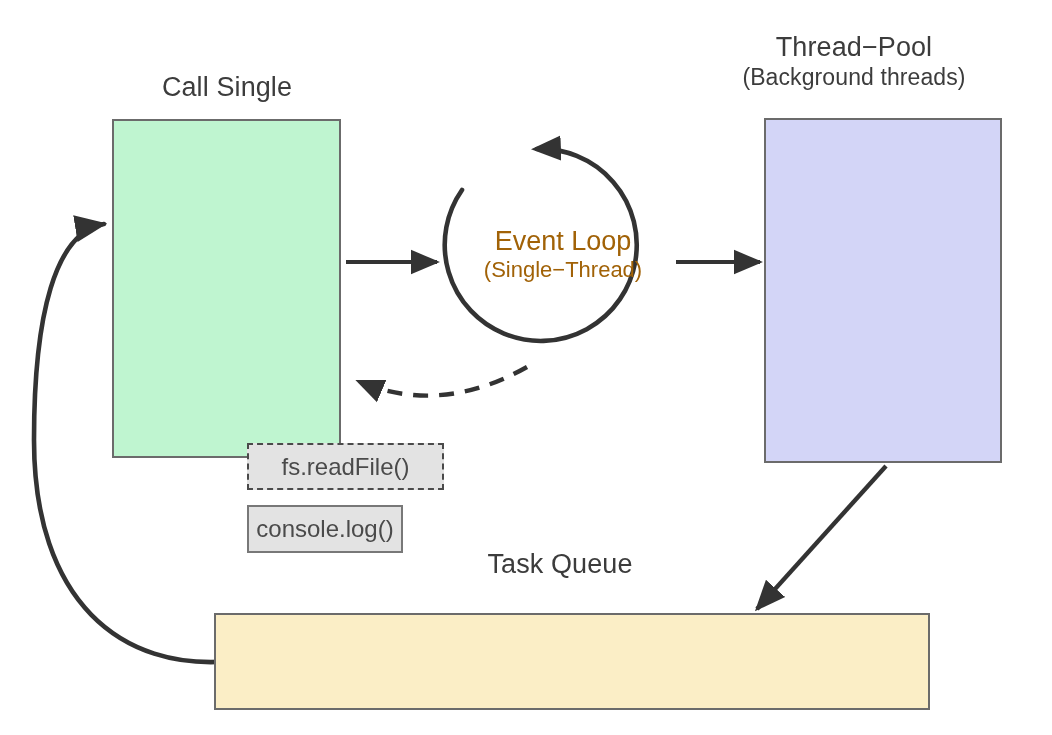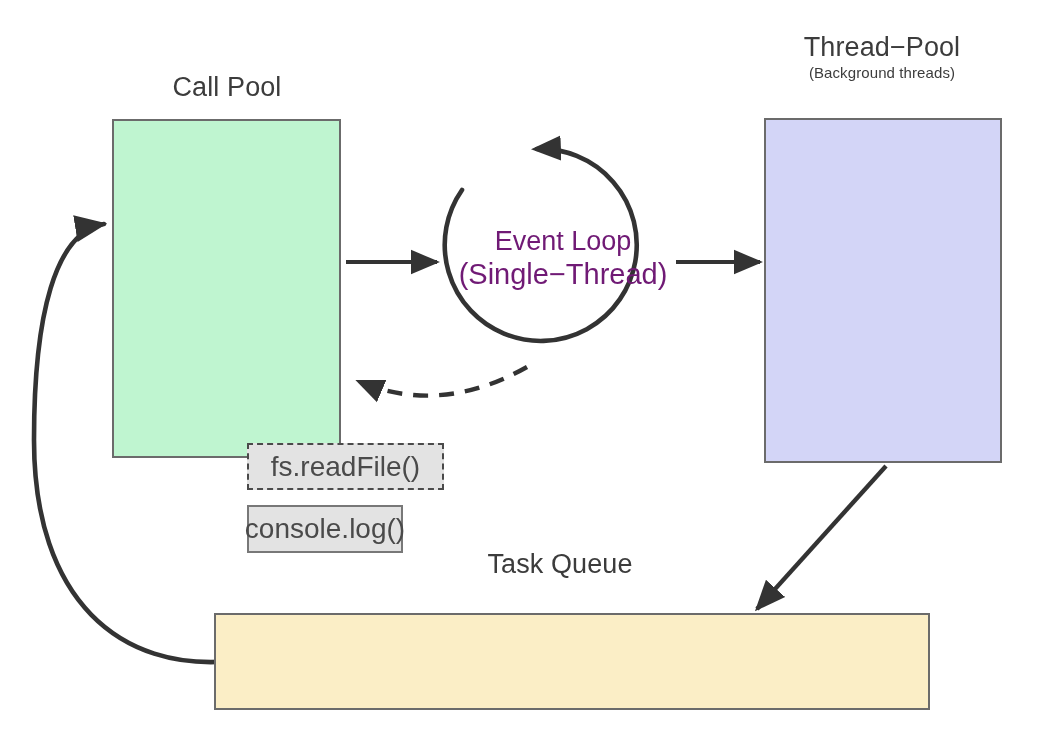--- a/index.html
+++ b/index.html
@@ -35,30 +35,30 @@
     position: absolute;
     text-align: center;
     font-size: 27px;
     font-weight: 400;
     color: #3c3c3c;
     letter-spacing: 0.1px;
     white-space: nowrap;
   }
   .title .sub {
     display: block;
-    font-size: 15px;
+    font-size: 23px;
     line-height: 1.18;
   }
   #title-call-stack {
     left: 112px;
     top: 72px;
     width: 230px;
   }
   #title-thread-pool {
-    left: 742px;
+    left: 714px;
     top: 32px;
     width: 280px;
     line-height: 1.18;
   }
   #title-task-queue {
     left: 440px;
     top: 549px;
     width: 240px;
   }
 
@@ -91,21 +91,21 @@
   }
 
   
   .frame {
     position: absolute;
     box-sizing: border-box;
     background: #e3e3e3;
     display: flex;
     align-items: center;
     justify-content: center;
-    font-size: 28px;
+    font-size: 24px;
     color: #4a4a4a;
     white-space: nowrap;
   }
   .frame.dashed { border: 2px dashed #4a4a4a; }
   .frame.solid  { border: 2px solid  #787878; }
 
   #frame-cs-readfile {
     left: 133px;
     top: 322px;
     width: 197px;
@@ -119,27 +119,27 @@
   }
 
   
   #event-loop-label {
     position: absolute;
     left: 443px;
     top: 225px;
     width: 240px;
     text-align: center;
     font-size: 27px;
-    color: #701a75;
+    color: #a16207;
     line-height: 1.2;
     white-space: nowrap;
   }
   #event-loop-label .sub {
     display: block;
-    font-size: 29px;
+    font-size: 22px;
   }
 </style>
 </head>
 <body>
 
 <div id="diagram-root">
 
   <svg class="svg-layer" viewBox="0 0 1052 735">
     <defs>
       <marker id="arrow-solid" viewBox="0 0 10 10" refX="9" refY="5" markerWidth="7" markerHeight="7" orient="auto-start-reverse">
@@ -162,21 +162,21 @@
 
     <path d="M 527 367 Q 440 416 358 381" fill="none" stroke="#333333" stroke-width="4.4" stroke-dasharray="15 11" stroke-linecap="butt" marker-end="url(#arrow-dashed)"></path>
 
     <path d="M 886 466 L 757 609" fill="none" stroke="#333333" stroke-width="4.4" marker-end="url(#arrow-solid)"></path>
 
     <path d="M 233 661
              C 120 672 34 600 34 440
              C 34 315 55 232 104 224" fill="none" stroke="#333333" stroke-width="4.6" stroke-linecap="round" marker-end="url(#arrow-solid)"></path>
   </svg>
 
-  <div class="title" id="title-call-stack">Call Pool</div>
+  <div class="title" id="title-call-stack">Call Single</div>
 
   <div class="title" id="title-thread-pool">
     <span>Thread−Pool</span>
     <span class="sub">(Background threads)</span>
   </div>
 
   <div class="title" id="title-task-queue">Task Queue</div>
 
   <div class="region" id="region-call-stack">
     <div class="frame dashed" id="frame-cs-readfile">fs.readFile()</div>

